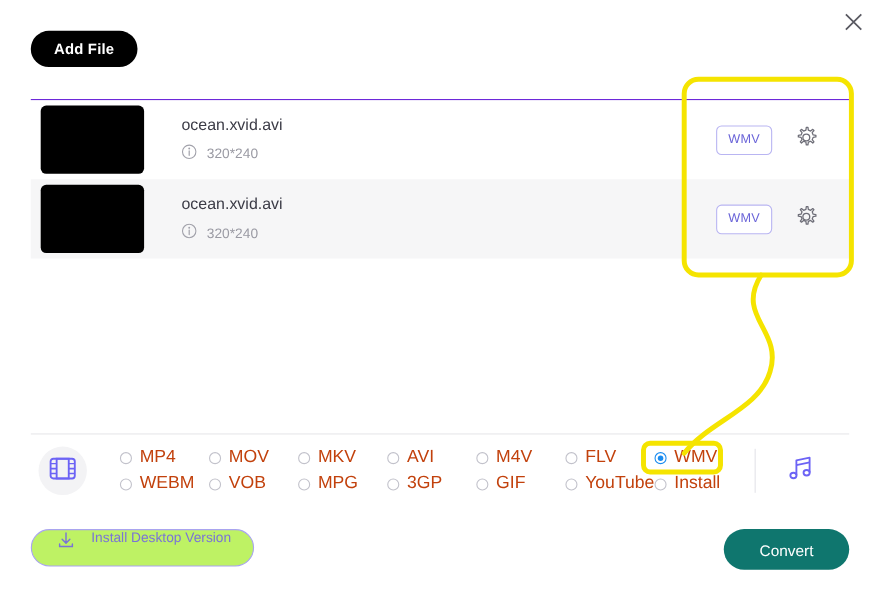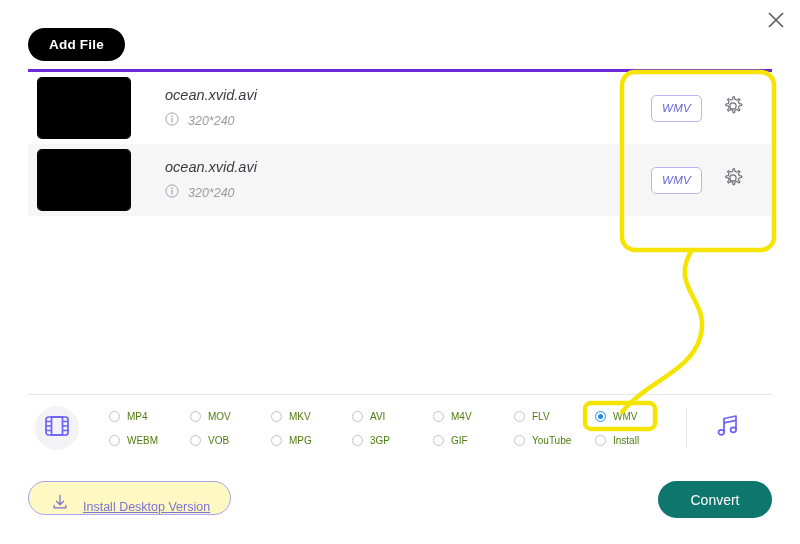--- a/index.html
+++ b/index.html
@@ -38,24 +38,23 @@
     font-weight: bold;
     display: flex; align-items: center; justify-content: center;
     cursor: pointer;
     border: none;
     letter-spacing: 0.2px;
   }
 
   
   .file-list {
     position: absolute;
-    left: 28px; top: 69px;
+    left: 28px; top: 90px;
     width: 744px;
-    border-top: 3px solid #6d28d9;
-    font-style: italic;
+    border-top: 1px solid #6d28d9;
   }
   .file-row {
     position: relative;
     height: 72px;
     display: flex;
     align-items: center;
     padding-left: 9px;
   }
   .file-row.alt { background: #f6f6f7; }
 
@@ -135,22 +134,22 @@
     margin-left: 30px;
     display: grid;
     grid-template-columns: repeat(7, 81px);
     grid-template-rows: 24px 24px;
     align-items: center;
   }
   .fmt-opt {
     display: flex;
     align-items: center;
     gap: 7px;
-    font-size: 10px;
-    color: #4d7c0f;
+    font-size: 16px;
+    color: #c2410c;
     cursor: pointer;
     white-space: nowrap;
   }
   .radio {
     width: 11px; height: 11px;
     border-radius: 50%;
     border: 1px solid #c2c2cb;
     background: #fff;
     flex: none;
     position: relative;
@@ -182,29 +181,28 @@
     position: absolute;
     left: 28px; top: 461px;
     width: 744px; height: 83px;
   }
   .install-btn {
     position: absolute;
     left: 0; top: 20px;
     width: 203px; height: 34px;
     border: 1px solid #a9a4ef;
     border-radius: 17px;
-    background: #fef9c3;
-    display: flex;
-    align-items: flex-end;
+    background: #bef264;
+    display: flex;
+    align-items: flex-start;
     gap: 14px;
     padding-left: 22px;
     cursor: pointer;
     color: #7a74d6;
     font-size: 12.5px;
-    text-decoration: underline;
   }
   .convert-btn {
     position: absolute;
     right: 0; top: 20px;
     width: 114px; height: 37px;
     border-radius: 19px;
     background: #0f766e;
     color: #ffffff;
     font-size: 14px;
     display: flex; align-items: center; justify-content: center;

